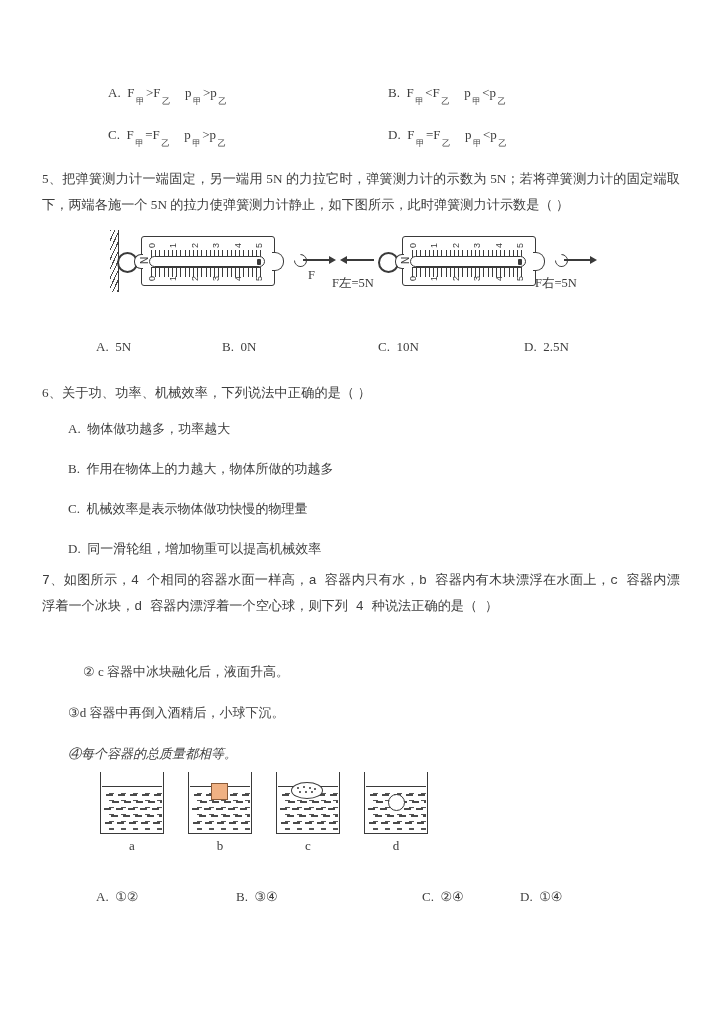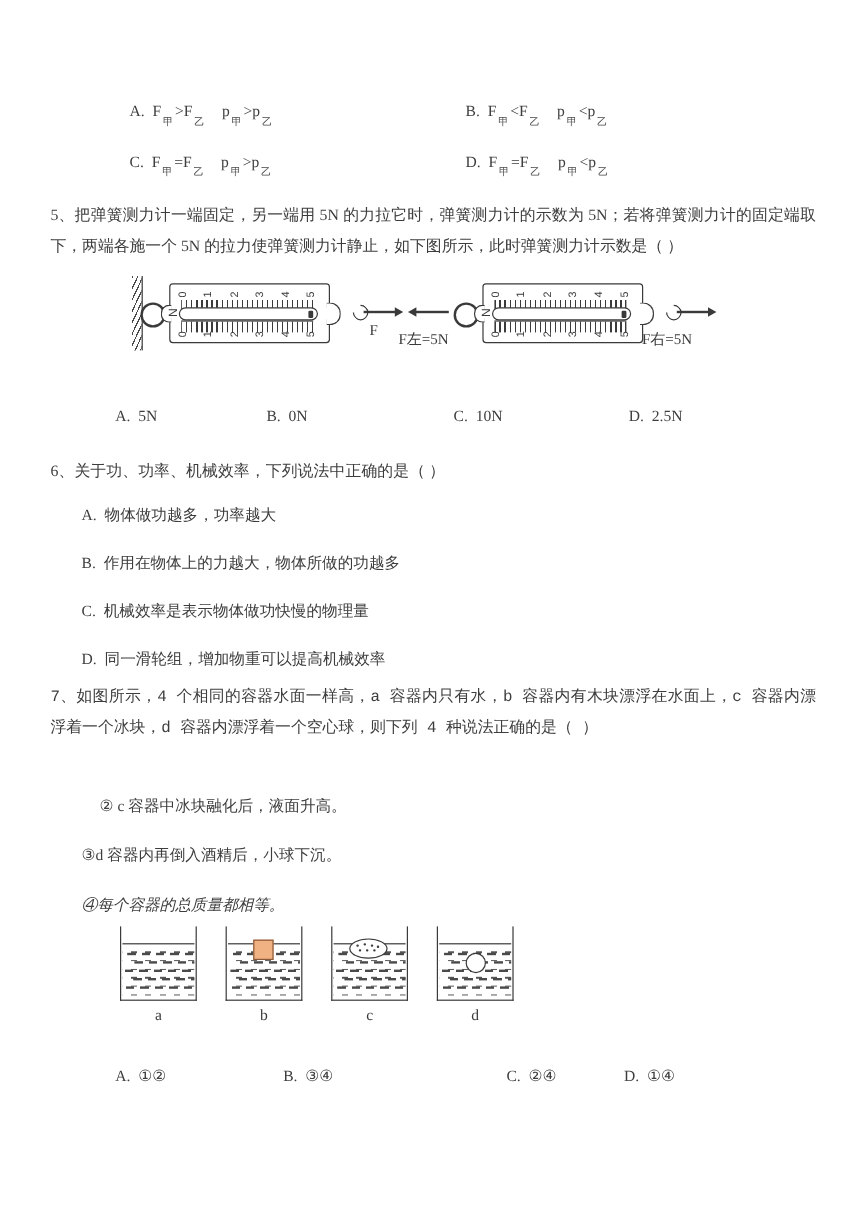--- a/index.html
+++ b/index.html
@@ -416,21 +416,21 @@
     <span>机械效率是表示物体做功快慢的物理量</span>
   </div>
   <div class="opt" style="left:68px; top:538px;">
     <span>D.</span>&nbsp;
     <span>同一滑轮组，增加物重可以提高机械效率</span>
   </div>
 
   <div class="qbody" style="left:42px; top:568px; width:638px;font-family:Liberation Mono, monospace;">7、如图所示，4 个相同的容器水面一样高，a 容器内只有水，b 容器内有木块漂浮在水面上，c 容器内漂浮着一个冰块，d 容器内漂浮着一个空心球，则下列 4 种说法正确的是（      ）</div>
 
   <div class="opt" style="left:68px; top:661px;margin-left:15px;">② c 容器中冰块融化后，液面升高。</div>
-  <div class="opt" style="left:68px; top:702px;">③d 容器内再倒入酒精后，小球下沉。</div>
+  <div class="opt" style="left:68px; top:702px;">③d 容器中再倒入酒精后，小球下沉。</div>
   <div class="opt" style="left:68px; top:743px;font-style:italic;">④每个容器的总质量都相等。</div>
 
   <div class="fig7">
 
     <div class="vessel" style="left:0px; top:0px;">
       <div class="walls"></div>
       <div class="water">
         <div class="dashrow" style="top:7px; left:4px;"></div>
         <div class="dashrow" style="top:14px; left:10px;"></div>
         <div class="dashrow" style="top:21px; left:2px;"></div>

